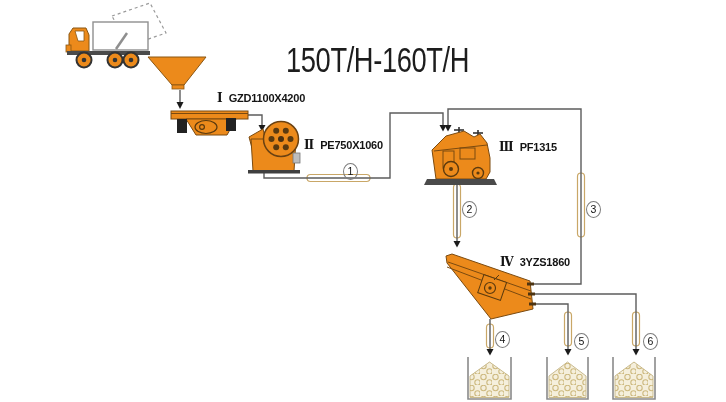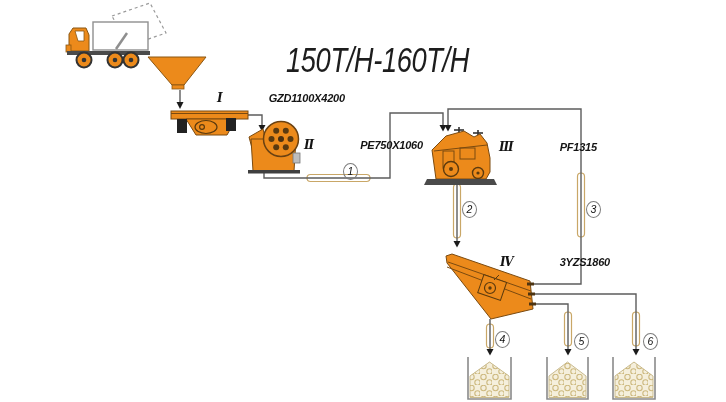--- a/index.html
+++ b/index.html
@@ -1,23 +1,23 @@
 <!DOCTYPE html>
 <html><head>
 <meta charset="utf-8">
 <style>
   html,body{margin:0;padding:0;background:#ffffff;}
   .stage{position:relative;width:726px;height:402px;background:#ffffff;overflow:hidden;
-         font-family:"Liberation Sans",sans-serif;font-style:italic;}
+         font-family:"Liberation Sans",sans-serif;}
   .stage svg{position:absolute;left:0;top:0;}
   .title{position:absolute;left:286px;top:40px;font-size:35px;font-weight:400;color:#1d1d1d;
          letter-spacing:-0.5px;white-space:nowrap;transform:scaleX(0.78);transform-origin:left top;}
   .eq{position:absolute;display:flex;gap:6px;align-items:baseline;color:#141414;white-space:nowrap;}
   .eq .num{font-family:"DejaVu Serif",serif;font-size:12px;font-weight:700;}
-  .eq .model{font-size:11px;font-weight:700;letter-spacing:-0.2px;margin-left:40px;}
+  .eq .model{font-size:11px;font-weight:700;letter-spacing:-0.2px;}
   .circ{position:absolute;width:13px;height:15px;border:1px solid #7c7c7c;border-radius:50%;
         font-size:10.5px;line-height:14px;text-align:center;color:#111;background:transparent;}
   #eq1{left:217px;top:91px;} #eq2{left:304px;top:138px;}
   #eq3{left:499px;top:140px;} #eq4{left:500px;top:255px;}
   #c1{left:343px;top:163px;} #c2{left:462px;top:201px;} #c3{left:586px;top:201px;}
   #c4{left:495px;top:331px;} #c5{left:574px;top:333px;} #c6{left:643px;top:333px;}
 </style>
 </head>
 <body>
 

